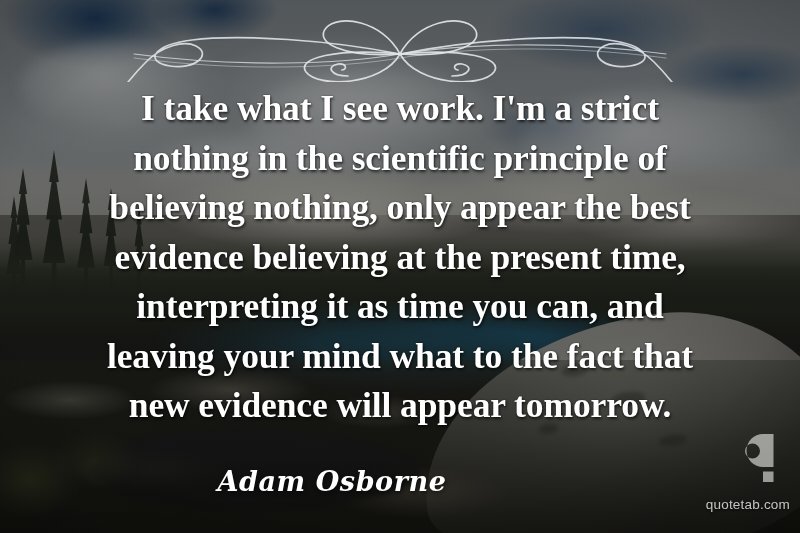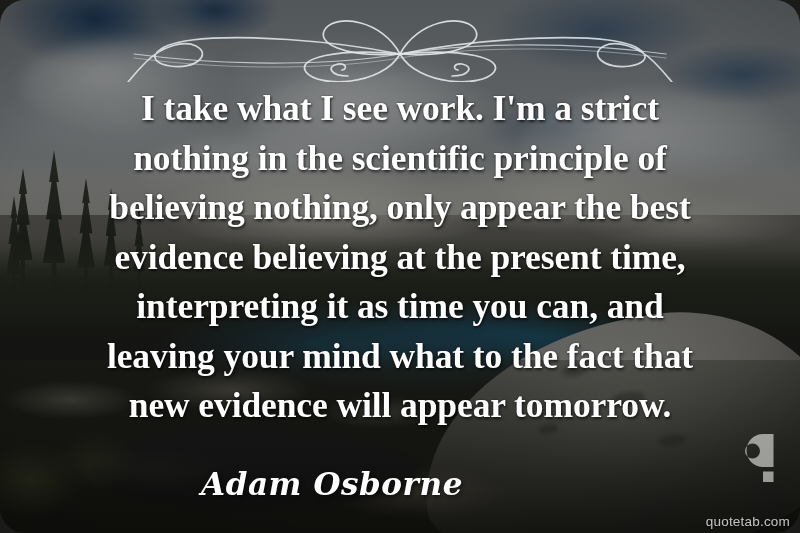--- a/index.html
+++ b/index.html
@@ -7,21 +7,20 @@
     width:800px; height:533px;
     overflow:hidden;
     background:#1a1a18;
     font-family:"Liberation Serif", serif;
   }
 
   #quote-card {
     position:relative;
     width:800px; height:533px;
     overflow:hidden;
-    border-radius:25px;
   }
 
   
   .bg-photo { position:absolute; inset:0; overflow:hidden; }
 
   
   .sky {
     position:absolute; left:0; top:0; width:800px; height:215px;
     background:
       radial-gradient(ellipse 130px 70px at 95px 18px, rgba(16,48,84,.95) 0%, rgba(16,48,84,0) 72%),
@@ -152,36 +151,36 @@
     text-shadow:1px 2px 3px rgba(0,0,0,.62), 0 0 2px rgba(0,0,0,.45);
   }
 
   
   #author {
     position:absolute; left:0; top:466px; width:664px;
     text-align:center;
     font-family:"DejaVu Serif", serif;
     font-style:italic;
     font-weight:bold;
-    font-size:31px;
+    font-size:27px;
     letter-spacing:.6px;
     color:#ffffff;
     text-shadow:1px 2px 4px rgba(0,0,0,.6);
   }
 
   
   #watermark-logo {
     position:absolute; right:14px; bottom:47px;
     width:56px; height:56px;
     opacity:.62;
   }
   #watermark-logo svg { display:block; }
 
   #watermark-text {
-    position:absolute; right:10px; bottom:4px;
+    position:absolute; right:10px; bottom:21px;
     font-family:"Liberation Sans", sans-serif;
     font-size:13.5px;
     letter-spacing:.2px;
     color:rgba(235,235,235,.82);
     text-shadow:0 1px 2px rgba(0,0,0,.7);
   }
 </style>
 </head>
 <body>
 

